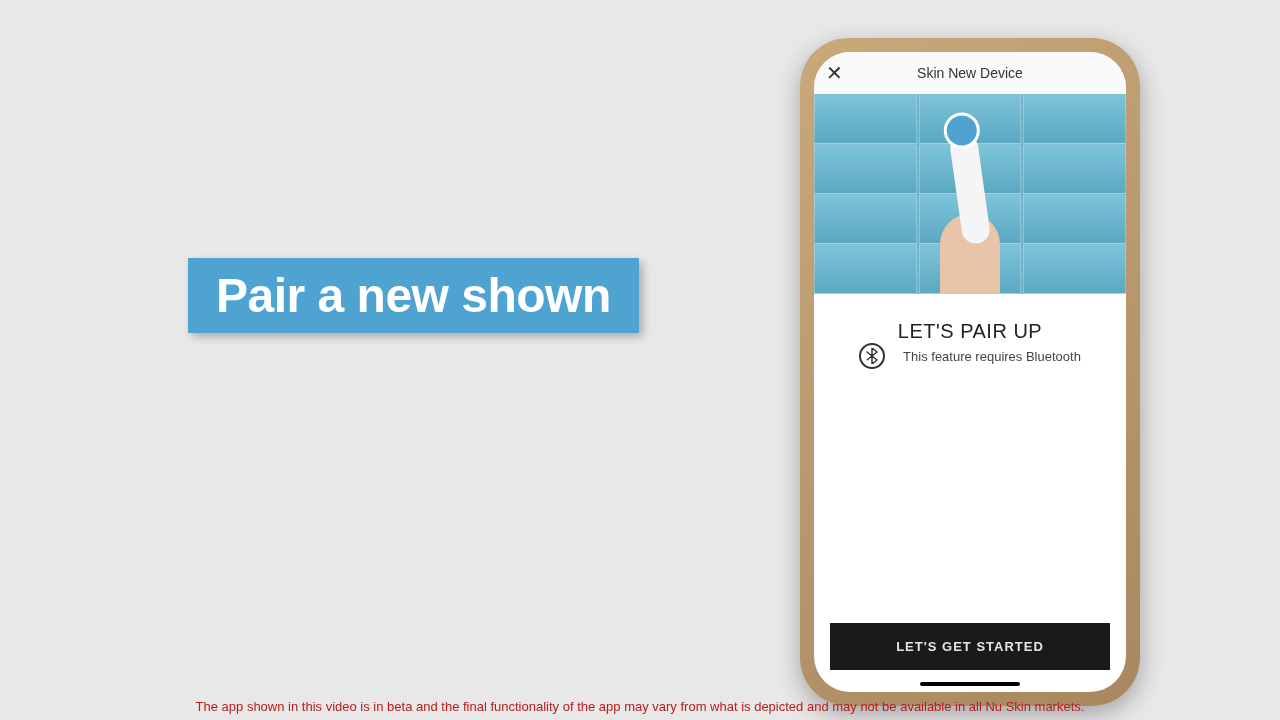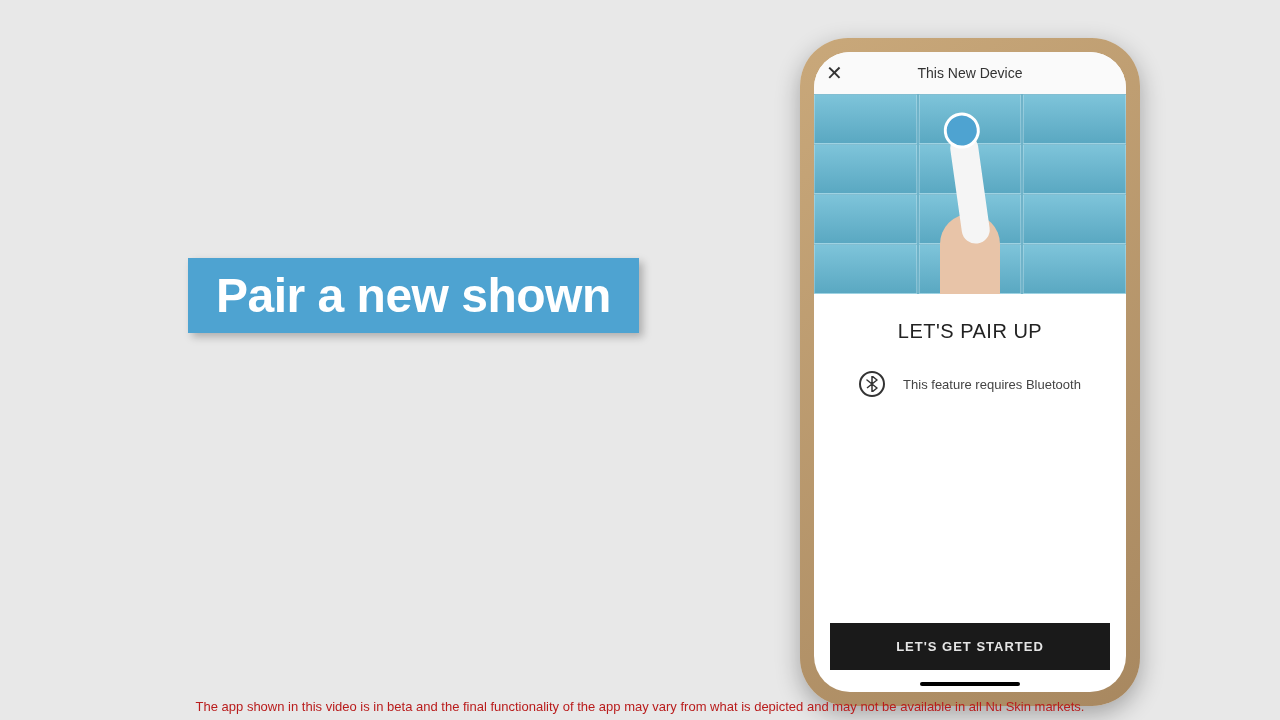--- a/index.html
+++ b/index.html
@@ -138,21 +138,20 @@
       padding: 26px 20px 0;
       text-align: center;
       display: flex;
       flex-direction: column;
     }
     .pair-title {
       font-size: 20px;
       font-weight: 500;
       color: #222;
       letter-spacing: 0.5px;
-      margin-bottom: 28px;
     }
     .bluetooth-row {
       display: flex;
       align-items: center;
       justify-content: center;
       gap: 18px;
       font-size: 13px;
       color: #444;
     }
     .bt-icon {
@@ -193,21 +192,21 @@
 </head>
 <body>
 
 <div class="slide-title">Pair a new shown</div>
 
 <div class="phone-frame">
   <div class="phone-screen">
 
     <div class="phone-header">
       <span class="close-btn">✕</span>
-      <span>This New Device</span>
+      <span>Skin New Device</span>
     </div>
 
     <div class="hero-image">
       <div class="tile-bg">
         <div class="tile-row">
             <div class="tile"></div>
             <div class="tile"></div>
             <div class="tile"></div>
           </div>
         <div class="tile-row">

